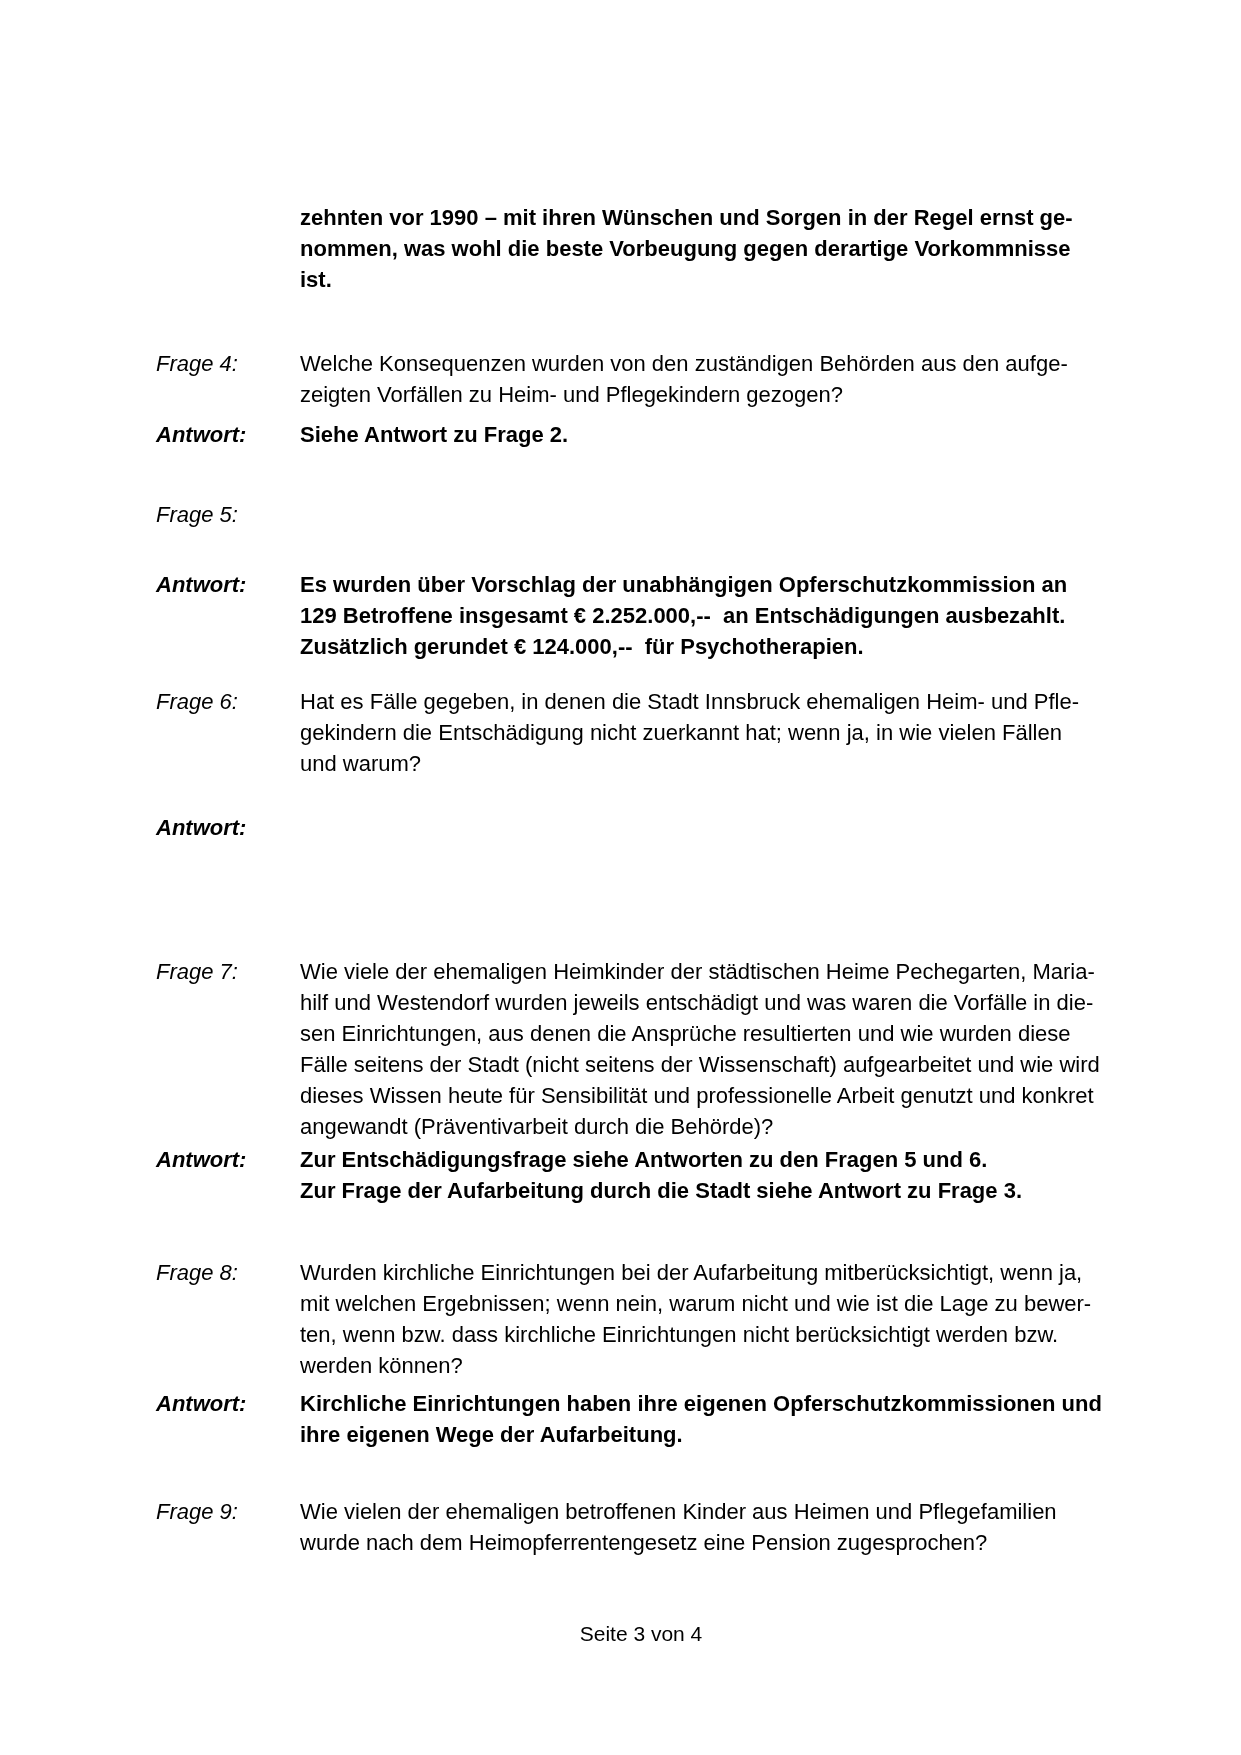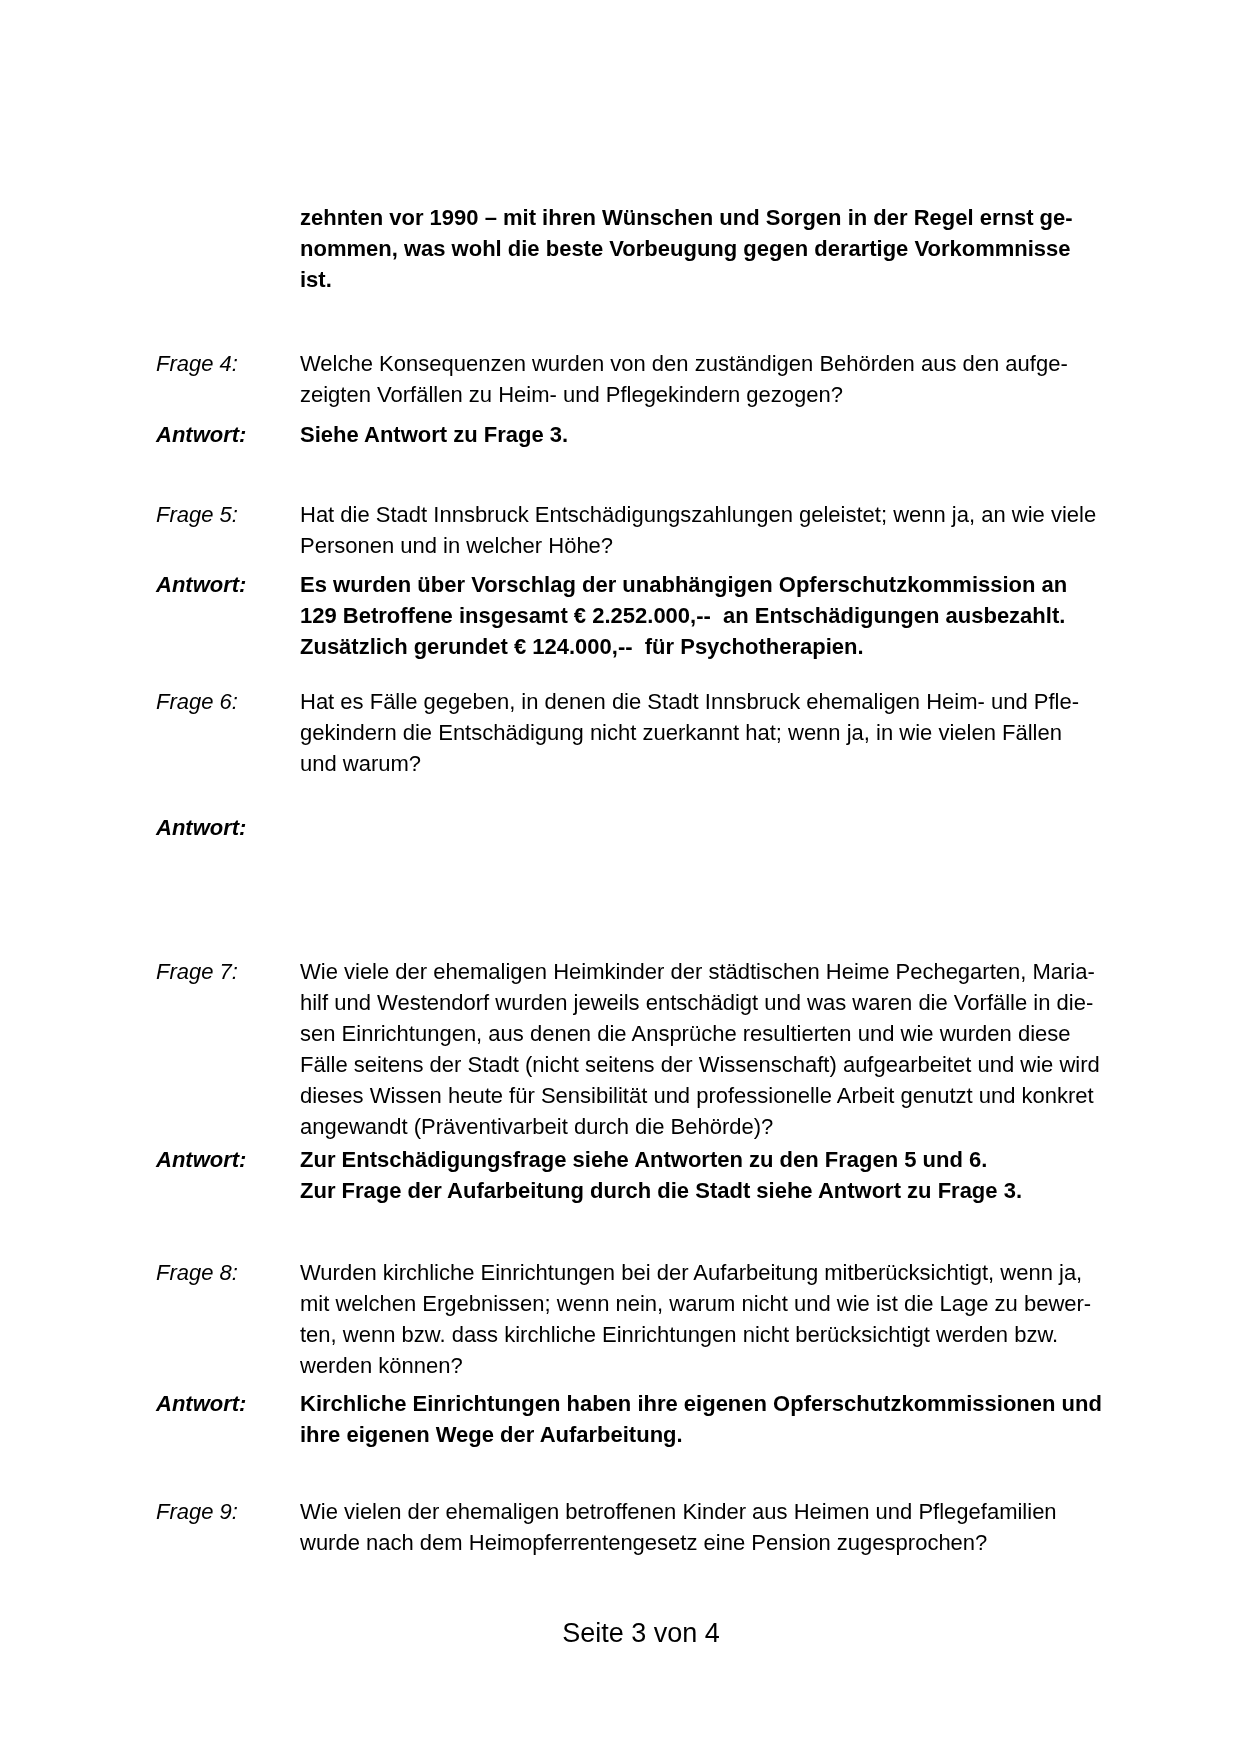--- a/index.html
+++ b/index.html
@@ -34,21 +34,21 @@
   .content {
     white-space: pre;
   }
   .q { }
   .a { font-weight: bold; }
   .footer-row {
     position: absolute;
     left: 156px;
     width: 970px;
     text-align: center;
-    font-size: 27px;
+    font-size: 21px;
     line-height: 31px;
   }
 </style>
 </head>
 <body>
 
 <div class="page">
 
   <div class="row" style="top:202px">
     <div class="label"></div>
@@ -57,27 +57,25 @@
 ist.</div>
   </div>
 
   <div class="row" style="top:348px">
     <div class="label q">Frage 4:</div>
     <div class="content q">Welche Konsequenzen wurden von den zuständigen Behörden aus den aufge-
 zeigten Vorfällen zu Heim- und Pflegekindern gezogen?</div>
   </div>
   <div class="row" style="top:419px">
     <div class="label a">Antwort:</div>
-    <div class="content a">Siehe Antwort zu Frage 3.</div>
+    <div class="content a">Siehe Antwort zu Frage 2.</div>
   </div>
 
   <div class="row" style="top:499px">
     <div class="label q">Frage 5:</div>
-    <div class="content q">Hat die Stadt Innsbruck Entschädigungszahlungen geleistet; wenn ja, an wie viele
-Personen und in welcher Höhe?</div>
   </div>
   <div class="row" style="top:569px">
     <div class="label a">Antwort:</div>
     <div class="content a">Es wurden über Vorschlag der unabhängigen Opferschutzkommission an
 129 Betroffene insgesamt € 2.252.000,--  an Entschädigungen ausbezahlt.
 Zusätzlich gerundet € 124.000,--  für Psychotherapien.</div>
   </div>
 
   <div class="row" style="top:686px">
     <div class="label q">Frage 6:</div>

